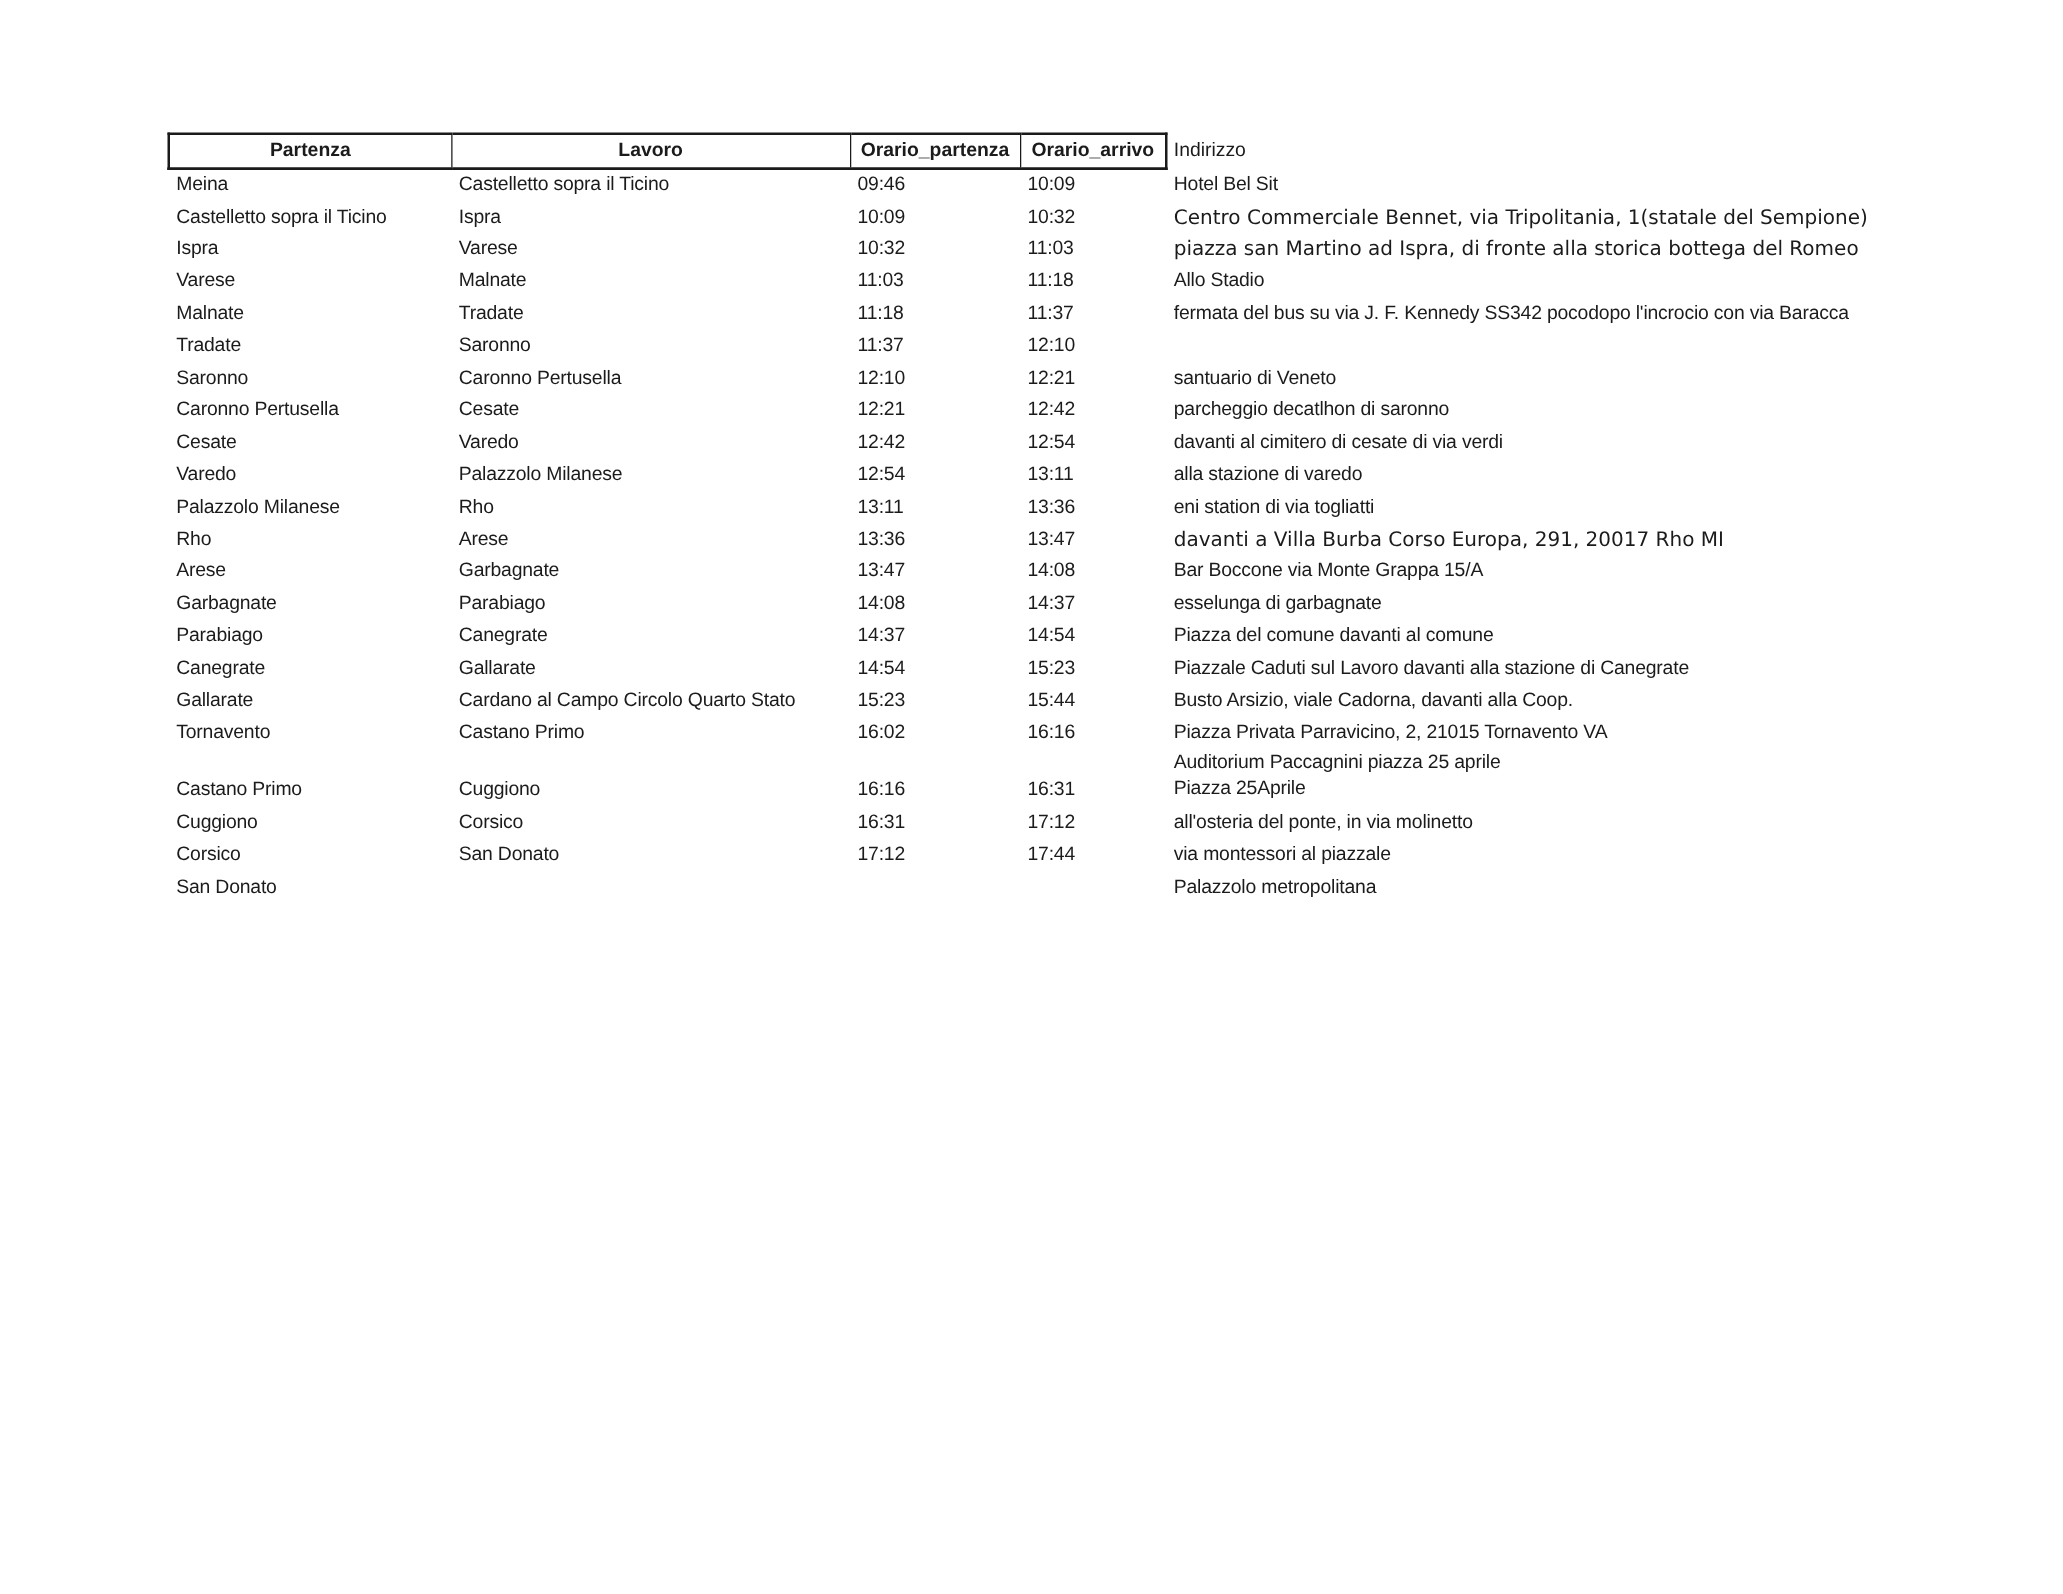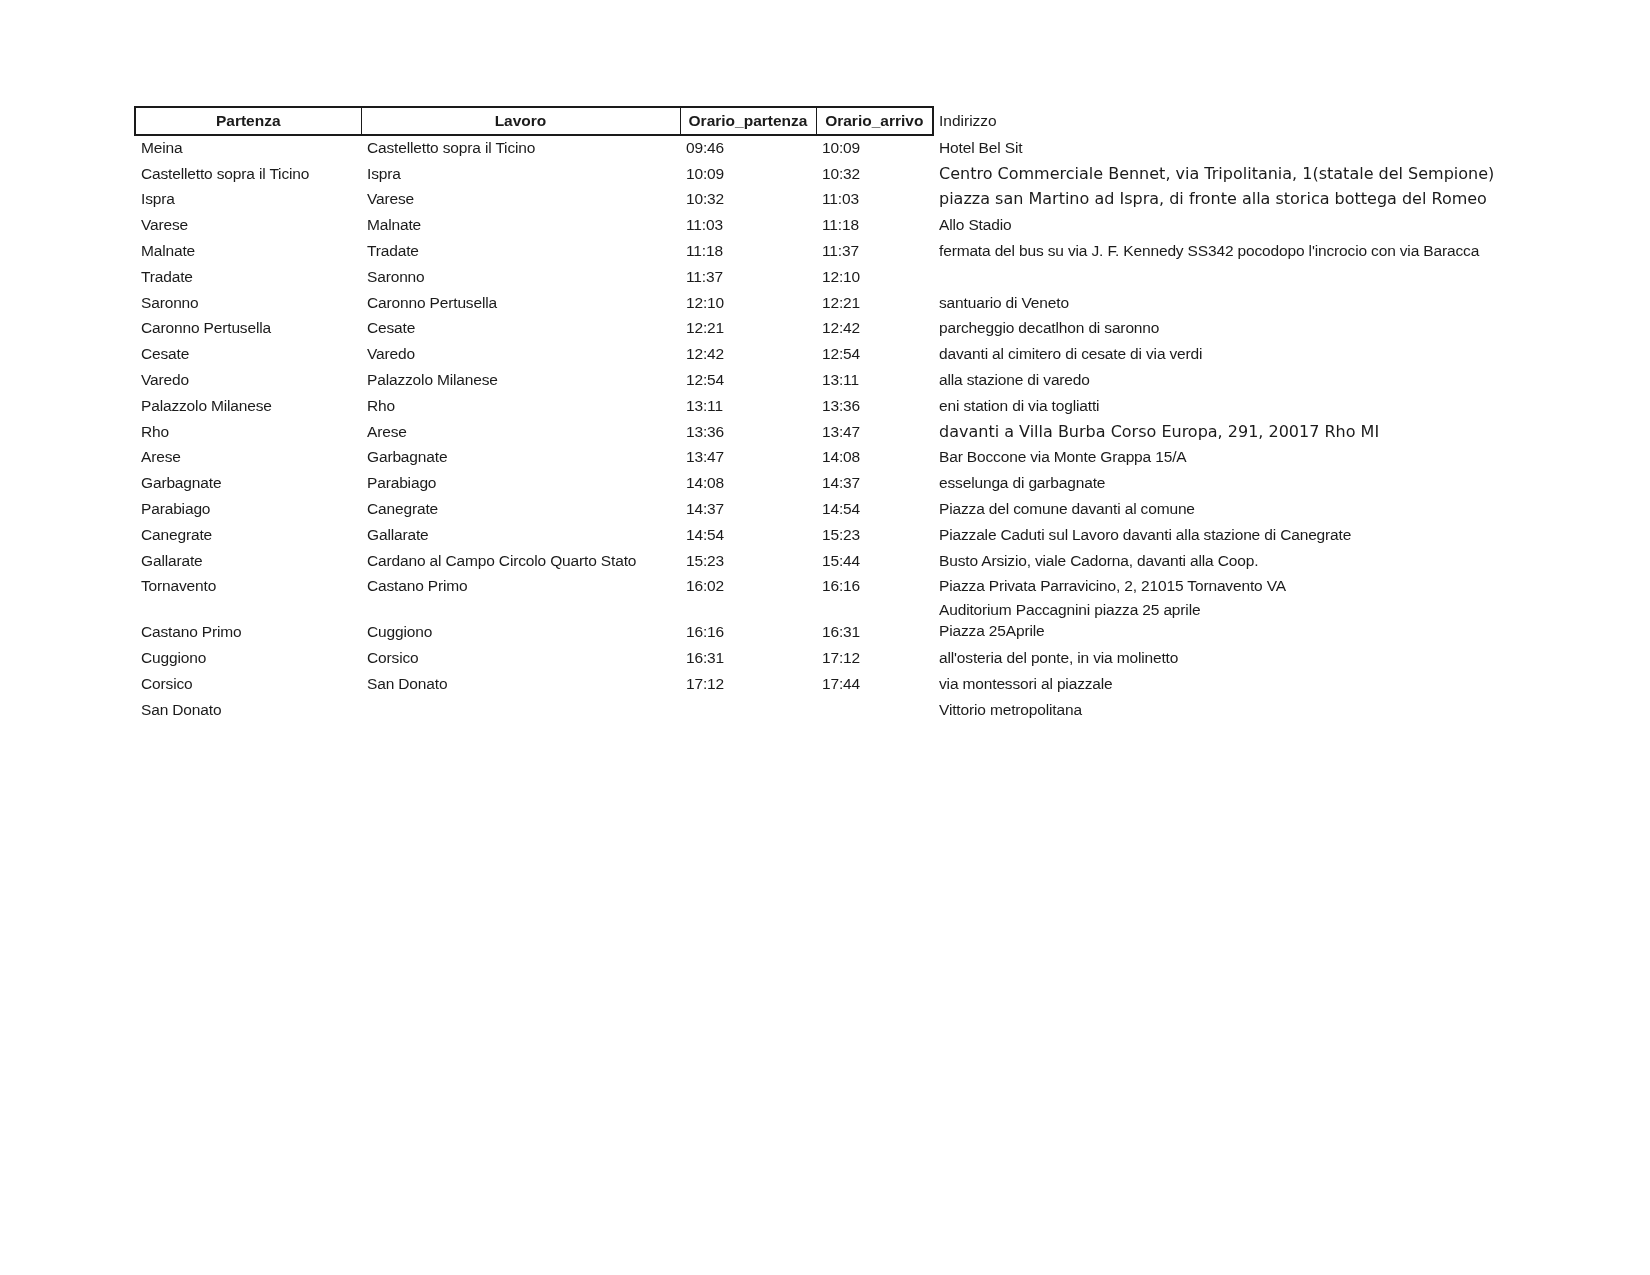--- a/index.html
+++ b/index.html
@@ -226,17 +226,17 @@
           <td>San Donato</td>
           <td>17:12</td>
           <td>17:44</td>
           <td>via montessori al piazzale</td>
         </tr>
         <tr>
           <td>San Donato</td>
           <td></td>
           <td></td>
           <td></td>
-          <td>Vittorio metropolitana</td>
+          <td>Palazzolo metropolitana</td>
         </tr>
       </tbody>
   </table>
 </div>
 
 </body></html>

